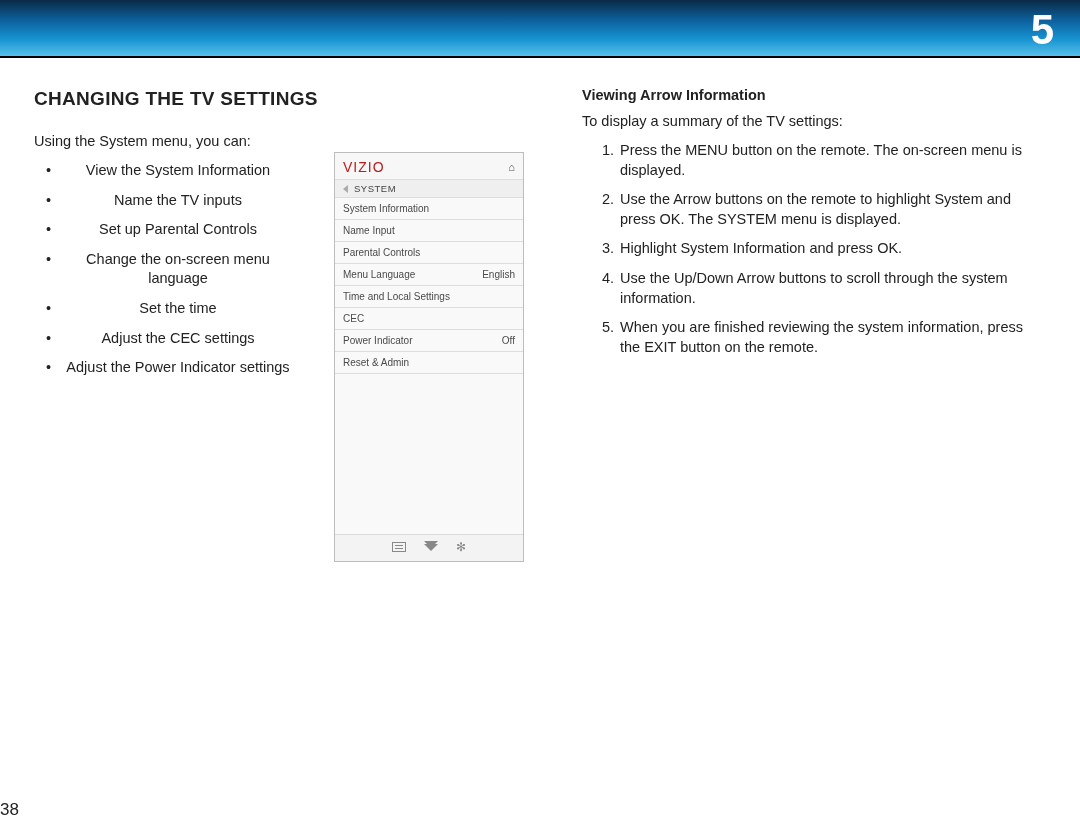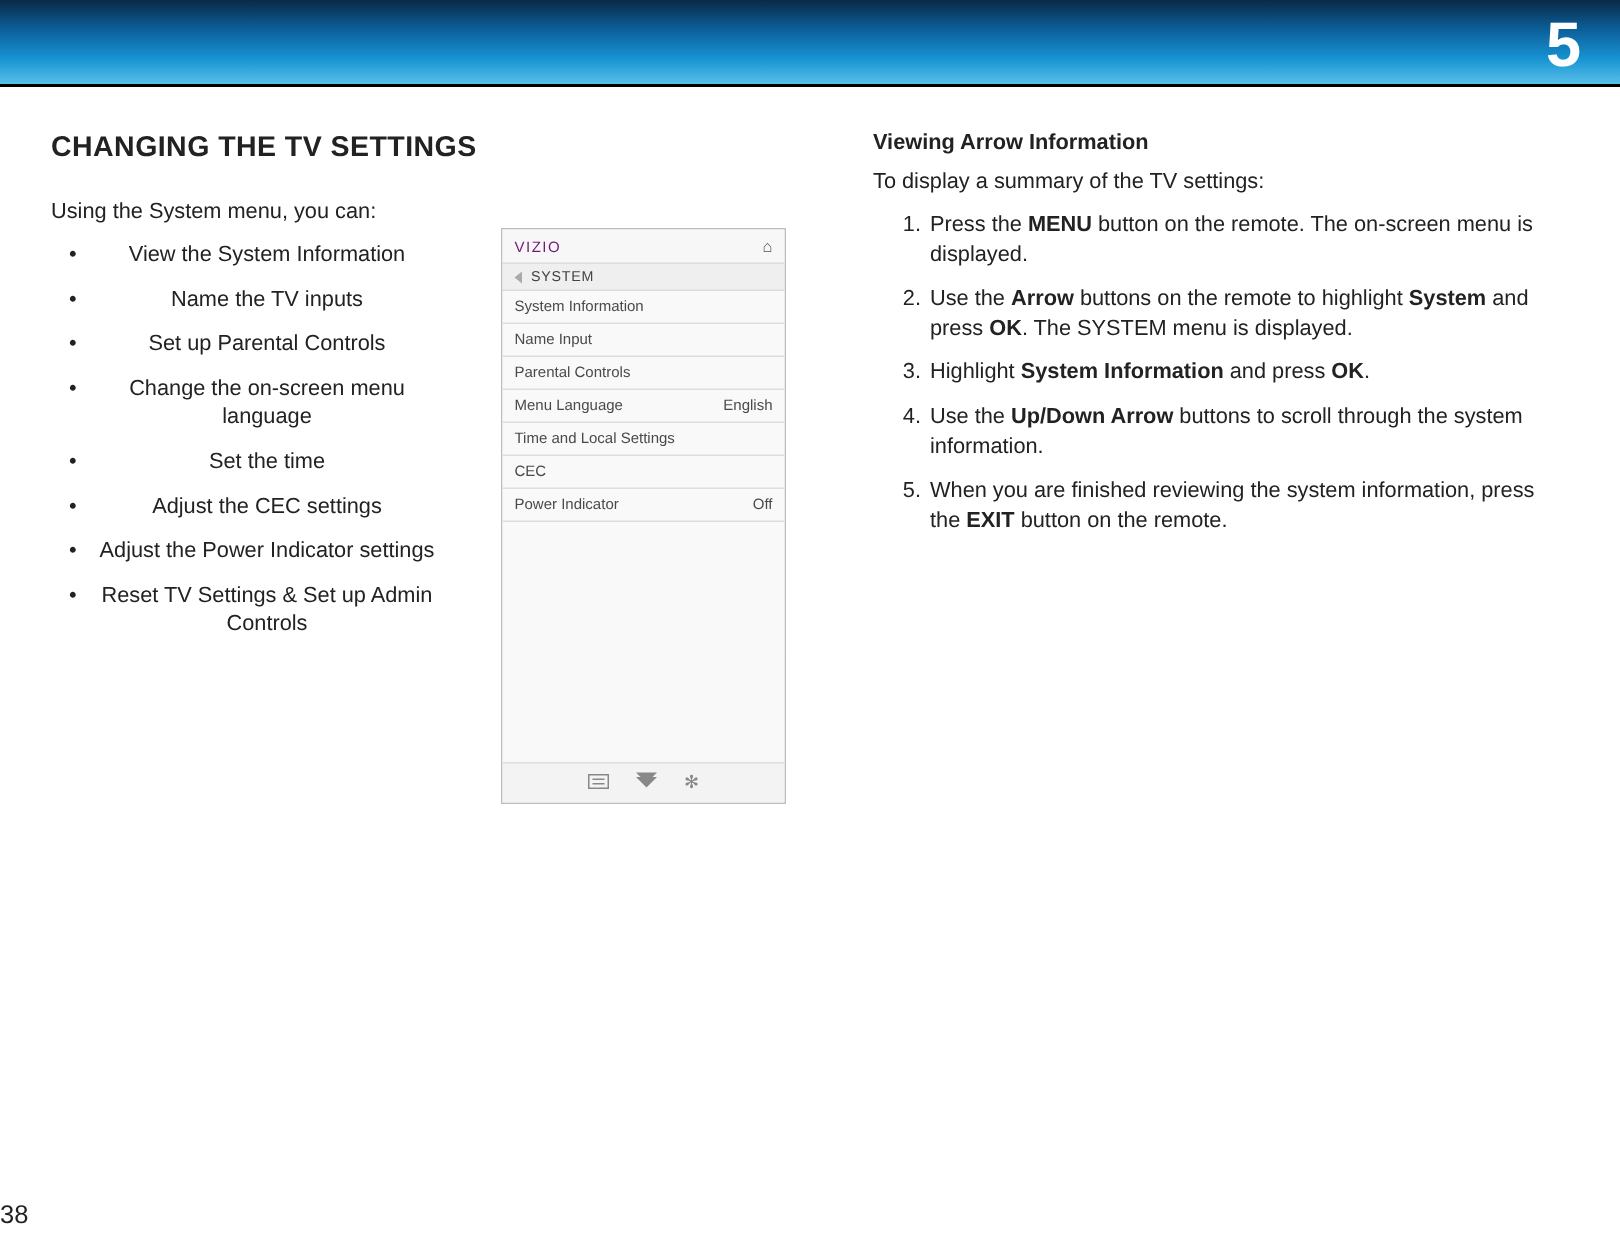--- a/index.html
+++ b/index.html
@@ -27,38 +27,38 @@
   }
   h2.sub { font-size: 14.5px; font-weight: 700; margin-bottom: 6px; }
   .intro { margin-bottom: 10px; }
   ul.bullets { list-style: none; padding-left: 28px; max-width: 260px; }
   ul.bullets li { position: relative; margin: 10px 0; text-align: center; }
   ul.bullets li::before {
     content: "•"; position: absolute; left: -16px; top: 0;
   }
   ol.steps { list-style: decimal; padding-left: 36px; }
   ol.steps li { margin: 10px 0; padding-left: 2px; }
-  .b { font-weight: 700; }
+  .b { font-weight: 400; }
 
   
   .tvmenu {
     position: absolute;
     left: 334px; top: 152px;
     width: 190px;
     border: 1px solid #bdbdbd;
     background: linear-gradient(180deg, #f5f5f5 0%, #ececec 100%);
     font-size: 10px;
     color: #4a4a4a;
   }
   .tv-header {
     display: flex; align-items: center; justify-content: space-between;
     padding: 6px 8px 4px 8px;
     background: #f7f7f7;
   }
-  .brand { font-size: 10px; font-weight: 500; letter-spacing: 1px; color: #701a75; font-family: Arial, sans-serif; }
+  .brand { font-size: 14px; font-weight: 500; letter-spacing: 1px; color: #b91c1c; font-family: Arial, sans-serif; }
   .home-icon { font-size: 11px; color: #555; }
   .crumb {
     font-size: 9.5px; padding: 3px 8px; background: #efefef;
     border-top: 1px solid #ddd; border-bottom: 1px solid #ddd;
     display: flex; align-items: center; gap: 6px; color: #444; letter-spacing: 0.5px;
   }
   .back-tri {
     width: 0; height: 0;
     border-top: 4px solid transparent;
     border-bottom: 4px solid transparent;
@@ -116,21 +116,20 @@
       <h1 class="section">CHANGING THE TV SETTINGS</h1>
       <p class="intro">Using the System menu, you can:</p>
       <ul class="bullets">
         <li>View the System Information</li>
         <li>Name the TV inputs</li>
         <li>Set up Parental Controls</li>
         <li>Change the on-screen menu language</li>
         <li>Set the time</li>
         <li>Adjust the CEC settings</li>
         <li>Adjust the Power Indicator settings</li>
-        <li>Reset TV Settings &amp; Set up Admin Controls</li>
       </ul>
     </div>
 
     <div class="col">
       <h2 class="sub">Viewing Arrow Information</h2>
       <p class="intro">To display a summary of the TV settings:</p>
       <ol class="steps">
         <li>
           <span>Press the </span><span class="b">MENU</span><span> button on the remote. The on-screen menu is displayed.</span>
         </li>
@@ -179,20 +178,24 @@
         <span>Time and Local Settings</span>
         <span></span>
       </div>
     <div class="tv-row">
         <span>CEC</span>
         <span></span>
       </div>
     <div class="tv-row">
         <span>Power Indicator</span>
         <span>Off</span>
+      </div>
+    <div class="tv-row">
+        <span>Reset &amp; Admin</span>
+        <span></span>
       </div>
     <div class="tv-fill"></div>
     <div class="tv-footer">
       <span class="ic wide"></span>
       <span class="vchev"></span>
       <span class="gear">✻</span>
     </div>
   </div>
 
   <div class="page-num">38</div>

